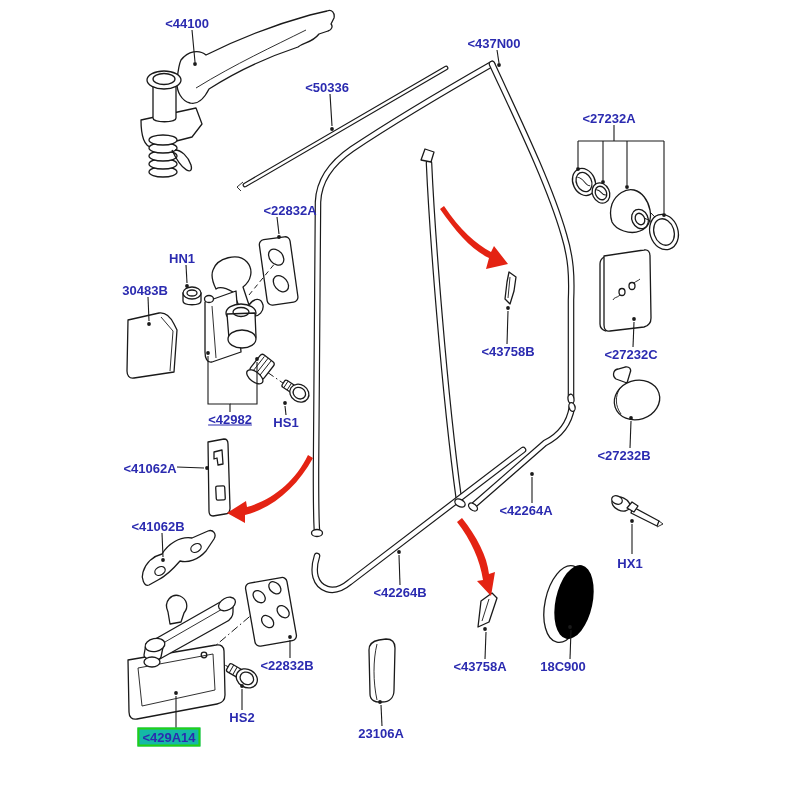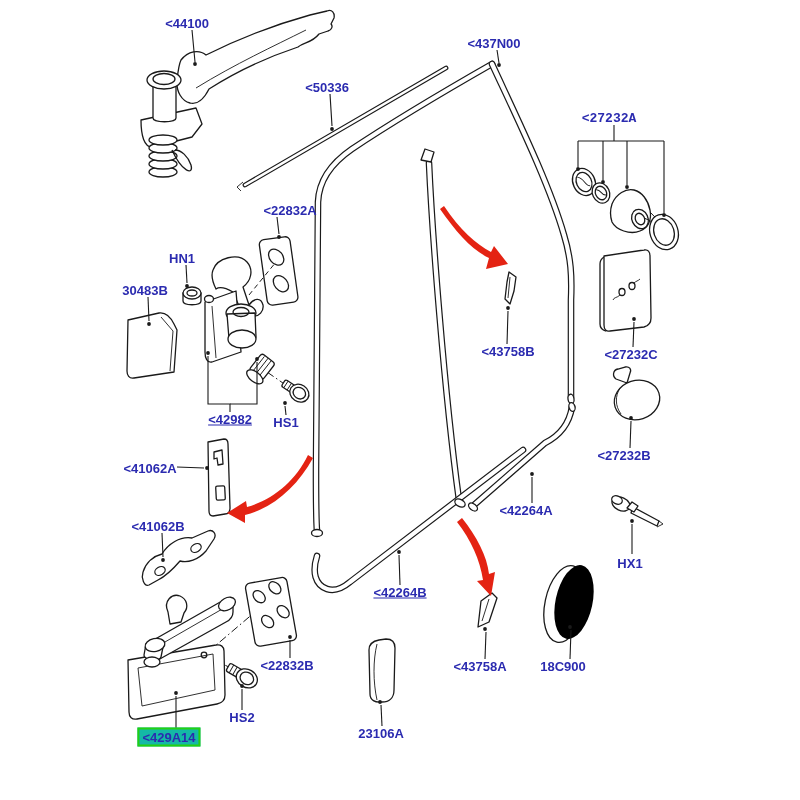--- a/index.html
+++ b/index.html
@@ -284,34 +284,34 @@
       <polyline points="382,726 381,705" class="leader"></polyline>
       <circle cx="380" cy="702" r="1.9" class="leader-dot"></circle>
       <polyline points="176,728 176,696" class="leader"></polyline>
       <circle cx="176" cy="693" r="1.9" class="leader-dot"></circle>
     </svg>
 
   <div id="labels">
       <div class="part-label" style="left: 187px; top: 23px;">&lt;44100</div>
       <div class="part-label" style="left: 494px; top: 43px;">&lt;437N00</div>
       <div class="part-label" style="left: 327px; top: 87px;">&lt;50336</div>
-      <div class="part-label" style="left: 609px; top: 118px; font-family: Liberation Mono, monospace;">&lt;27232A</div>
+      <div class="part-label" style="left: 609px; top: 118px;">&lt;27232A</div>
       <div class="part-label" style="left: 270px; top: 210px; margin-left: 20px;">&lt;22832A</div>
       <div class="part-label" style="left: 182px; top: 258px;">HN1</div>
       <div class="part-label" style="left: 145px; top: 290px;">30483B</div>
       <div class="part-label" style="left: 508px; top: 351px;">&lt;43758B</div>
       <div class="part-label" style="left: 631px; top: 354px;">&lt;27232C</div>
       <div class="part-label" style="left: 230px; top: 419px; text-decoration: underline;">&lt;42982</div>
       <div class="part-label" style="left: 286px; top: 422px;">HS1</div>
       <div class="part-label" style="left: 624px; top: 455px;">&lt;27232B</div>
       <div class="part-label" style="left: 150px; top: 468px;">&lt;41062A</div>
       <div class="part-label" style="left: 526px; top: 510px;">&lt;42264A</div>
       <div class="part-label" style="left: 158px; top: 526px;">&lt;41062B</div>
       <div class="part-label" style="left: 630px; top: 563px; text-align: right;">HX1</div>
-      <div class="part-label" style="left: 400px; top: 592px; text-decoration: underline;">&lt;42264B</div>
+      <div class="part-label" style="left: 400px; top: 592px;">&lt;42264B</div>
       <div class="part-label" style="left: 287px; top: 665px;">&lt;22832B</div>
       <div class="part-label" style="left: 480px; top: 666px;">&lt;43758A</div>
       <div class="part-label" style="left: 563px; top: 666px;">18C900</div>
       <div class="part-label" style="left: 242px; top: 717px;">HS2</div>
       <div class="part-label" style="left: 381px; top: 733px;">23106A</div>
       <div class="part-label highlighted" style="left: 169px; top: 737px;">&lt;429A14</div>
     </div>
 </div>
 
 </body></html>

